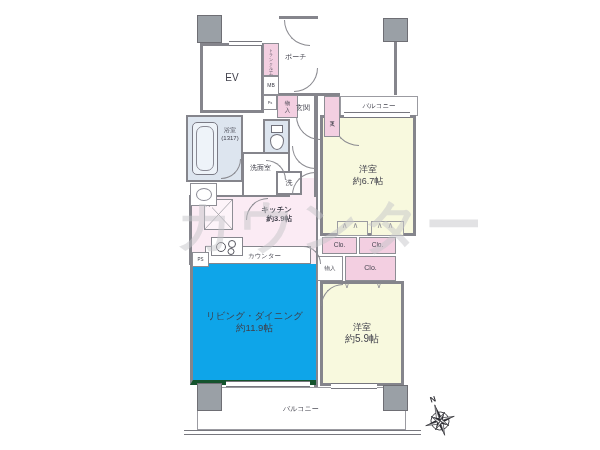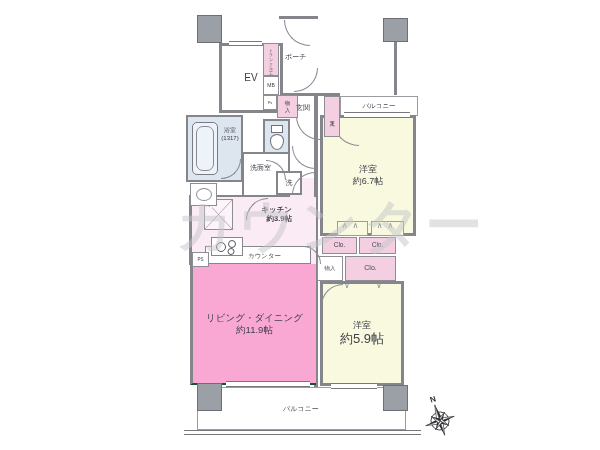--- a/index.html
+++ b/index.html
@@ -39,21 +39,21 @@
   <div class="watermark">カウンター</div>
 
   <div class="pillar" style="left:197px;top:15px;width:25px;height:28px;"></div>
   <div class="pillar" style="left:383px;top:18px;width:25px;height:24px;"></div>
   <div class="pillar" style="left:197px;top:383px;width:25px;height:28px;z-index:6;"></div>
   <div class="pillar" style="left:383px;top:385px;width:25px;height:26px;z-index:6;"></div>
   <div class="wall" style="left:394px;top:42px;width:3px;height:53px;"></div>
   <div class="wall" style="left:314px;top:94px;width:4px;height:293px;"></div>
   <div class="wall" style="left:276px;top:93px;width:64px;height:3px;"></div>
 
-  <div class="room b3" style="left:200px;top:43px;width:64px;height:70px;background:#fff;margin-left:19px;">
+  <div class="room b3" style="left:200px;top:43px;width:64px;height:70px;background:#fff;">
     <span class="lbl" style="font-size:10px;">EV</span>
   </div>
   <div class="window" style="left:229px;top:41px;width:33px;height:5px;"></div>
   <div class="room b1 pinkD" style="left:263px;top:43px;width:16px;height:33px;">
     <span class="lbl vtext" style="font-size:4px;height:30px;">トランクルーム</span>
   </div>
   <div class="room b1" style="left:263px;top:76px;width:16px;height:19px;background:#fff;">
     <span class="lbl" style="font-size:5px;">MB</span>
   </div>
   <div class="room b1" style="left:263px;top:95px;width:14px;height:15px;background:#fff;">
@@ -101,21 +101,21 @@
   </div>
   <div class="room b15" style="left:317px;top:256px;width:26px;height:25px;background:#fff;">
     <span class="lbl" style="font-size:5.5px;">物入</span>
   </div>
   <div class="room b15 pinkD" style="left:345px;top:256px;width:51px;height:25px;">
     <span class="lbl" style="font-size:7px;">Clo.</span>
   </div>
 
   <div class="room b3 yellow" style="left:320px;top:281px;width:84px;height:105px;">
     <span class="lbl" style="font-size:9px;">洋室</span>
-    <span class="lbl" style="font-size:13px;">約5.9帖</span>
+    <span class="lbl" style="font-size:10px;">約5.9帖</span>
   </div>
   <span style="position:absolute;left:344px;top:281px;font-size:8px;color:#8d8d94;z-index:3;">∨</span>
   <span style="position:absolute;left:376px;top:281px;font-size:8px;color:#8d8d94;z-index:3;">∨</span>
   <div class="window" style="left:331px;top:383px;width:46px;height:6px;z-index:3;"></div>
   <div class="door tl" style="left:321px;top:284px;width:22px;height:22px;z-index:4;"></div>
 
   <div class="abs blue" style="left:186px;top:115px;width:57px;height:67px;border:2.5px solid #85858c;box-sizing:border-box;">
     <div style="position:absolute;left:4px;top:5px;width:26px;height:53px;border:1.5px solid #7a7a85;border-radius:5px;box-sizing:border-box;background:#eef3f9;">
       <div style="position:absolute;left:3px;top:3px;right:3px;bottom:3px;border:1px solid #8a8a95;border-radius:7px;"></div>
     </div>
@@ -166,21 +166,21 @@
       <circle cx="9" cy="9" r="4.5" fill="none" stroke="#55555e" stroke-width="1"></circle>
       <circle cx="20" cy="6" r="3.5" fill="none" stroke="#55555e" stroke-width="1"></circle>
       <circle cx="19" cy="13.5" r="3" fill="none" stroke="#55555e" stroke-width="1"></circle>
     </svg>
   </div>
   <div class="room b1" style="left:192px;top:252px;width:17px;height:15px;background:#fff;z-index:3;">
     <span class="lbl" style="font-size:4.5px;">PS</span>
   </div>
   <div class="door tr" style="left:303px;top:246px;width:18px;height:18px;z-index:4;"></div>
 
-  <div class="room" style="left:190px;top:264px;width:126px;height:121px;background:#f9a8d4;border-left:3px solid #85858c;border-bottom:2px solid #14532d;">
+  <div class="room" style="left:190px;top:264px;width:126px;height:121px;background:#0ea5e9;border-left:3px solid #85858c;border-bottom:5px solid #14532d;">
     <span class="lbl" style="font-size:9.5px;">リビング・ダイニング</span>
     <span class="lbl" style="font-size:9.5px;">約11.9帖</span>
   </div>
   <div class="window" style="left:226px;top:381px;width:84px;height:6px;z-index:3;"></div>
 
   <div class="abs" style="left:197px;top:387px;width:209px;height:43px;border:1.5px solid #9b9ba1;box-sizing:border-box;background:#fff;">
     <span class="lbl" style="position:absolute;left:85px;top:17px;font-size:7px;">バルコニー</span>
   </div>
   <div class="window" style="left:184px;top:430px;width:237px;height:5px;z-index:7;"></div>
 

